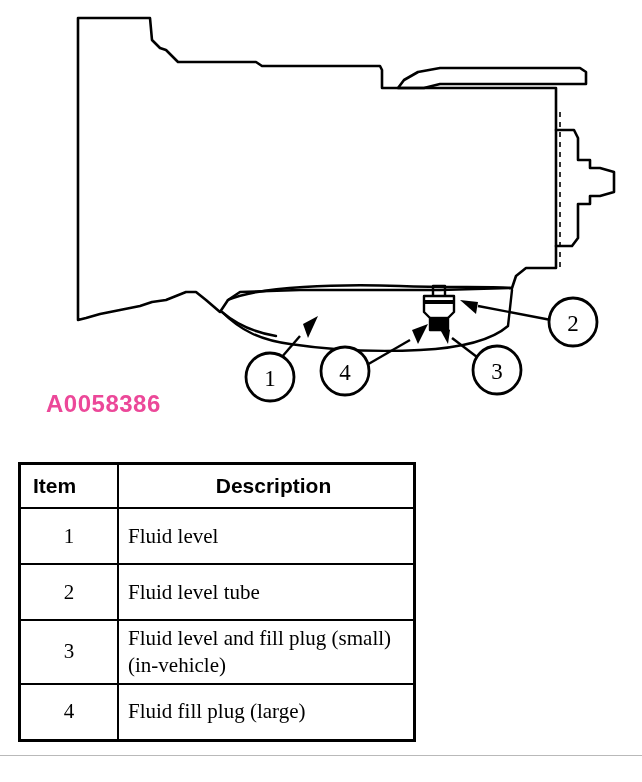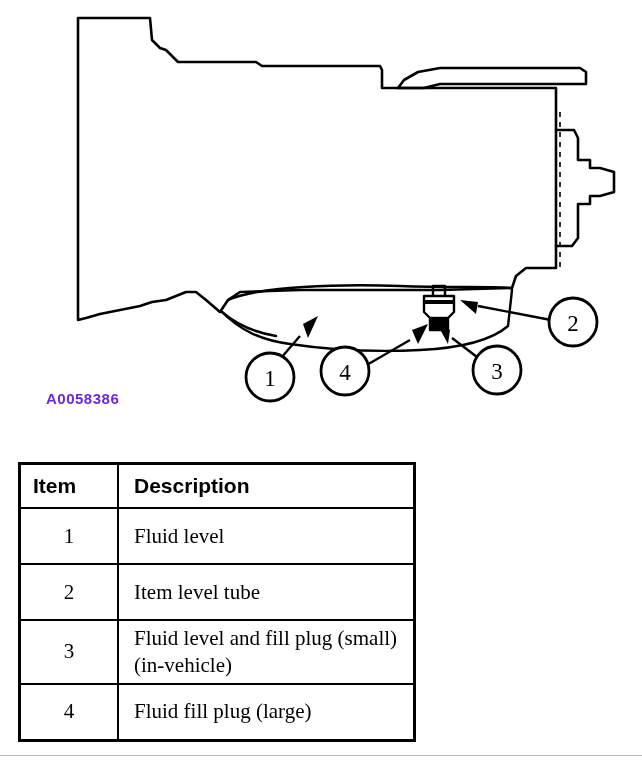--- a/index.html
+++ b/index.html
@@ -30,65 +30,65 @@
   }
   #figure svg {
     display: block;
   }
   .fig-code {
     position: absolute;
     left: 46px;
     top: 390px;
     font-family: "Liberation Sans", sans-serif;
     font-weight: bold;
-    font-size: 15px;
+    font-size: 24px;
     letter-spacing: 0.5px;
-    color: #6d28d9;
+    color: #ec4899;
   }
   
   #legend-table {
     position: absolute;
     left: 18px;
     top: 462px;
     width: 398px;
     border-collapse: collapse;
     border: 3px solid #000;
     background: #fff;
   }
   #legend-table th, #legend-table td {
     border: 2px solid #000;
     padding: 0;
     vertical-align: middle;
   }
   #legend-table th {
     font-family: "Liberation Sans", sans-serif;
     font-weight: bold;
     font-size: 21px;
-    text-align: left;
+    text-align: center;
     height: 42px;
   }
   #legend-table th.col-item,
   #legend-table td.col-item {
     width: 84px;
     text-align: center;
   }
   #legend-table th.col-item {
     padding-left: 12px;
     text-align: left;
   }
   #legend-table th.col-desc {
     padding-left: 15px;
   }
   #legend-table td {
     font-family: "Liberation Serif", serif;
     font-size: 21px;
     height: 46px;
   }
   #legend-table td.col-desc {
-    padding-left: 15px;
+    padding-left: 9px;
     line-height: 1.28;
     padding-top: 4px;
     padding-bottom: 4px;
   }
   
   #footer-rule {
     position: absolute;
     left: 0;
     top: 755px;
     width: 642px;
@@ -191,21 +191,21 @@
         <th class="col-desc">Description</th>
       </tr>
     </thead>
     <tbody>
       <tr>
         <td class="col-item">1</td>
         <td class="col-desc">Fluid level</td>
       </tr>
       <tr>
         <td class="col-item">2</td>
-        <td class="col-desc">Item level tube</td>
+        <td class="col-desc">Fluid level tube</td>
       </tr>
       <tr>
         <td class="col-item">3</td>
         <td class="col-desc">Fluid level and fill plug (small) (in-vehicle)</td>
       </tr>
       <tr>
         <td class="col-item">4</td>
         <td class="col-desc">Fluid fill plug (large)</td>
       </tr>
     </tbody>

